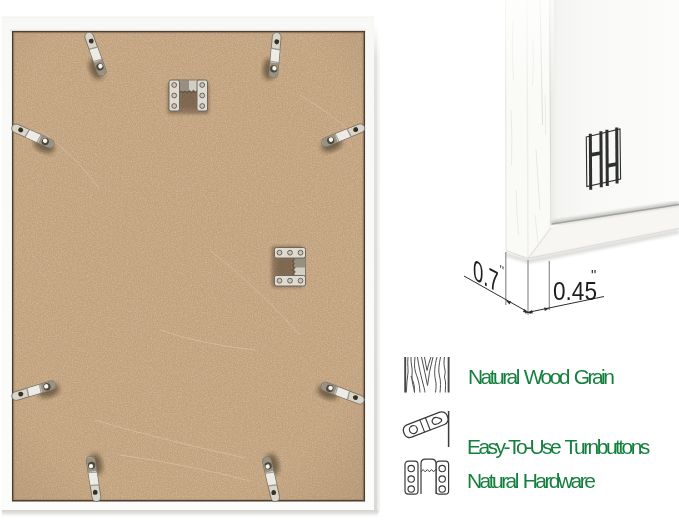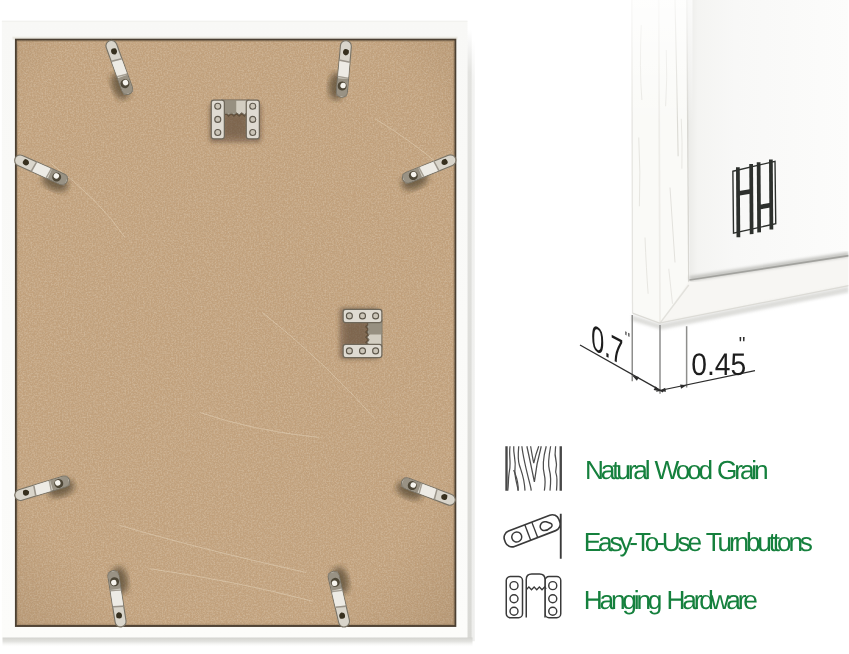--- a/index.html
+++ b/index.html
@@ -239,33 +239,33 @@
     <g transform="translate(6,27) rotate(-21)">
       <rect x="0" y="-6.6" width="46.5" height="13.2" rx="5.6" stroke-width="1.3" fill="#ffffff"></rect>
       <line x1="19.5" y1="-6.6" x2="19.5" y2="6.6" stroke-width="1.1"></line>
       <line x1="25.5" y1="-6.6" x2="25.5" y2="6.6" stroke-width="1.1"></line>
       <circle cx="10" cy="0.2" r="4" stroke-width="1.2"></circle>
       <path d="M31.2,2.6 q-2,-2.8 0.3,-5 q2.3,-2 4.8,-0.3 l2.8,2.3 q1.8,2 -0.8,3.2 q-4.4,1.8 -7.1,-0.2 Z" stroke-width="1.2"></path>
     </g>
   </g>
 </svg>
 
-<div class="label" style="left:467px;top:424px">Easy-To-Use Turnbuttons</div>
+<div class="label" style="left:467px;top:436px">Easy-To-Use Turnbuttons</div>
 
 <svg class="abs" style="left:400px;top:455px" width="54" height="46" viewBox="0 0 54 46">
   <g stroke="#3a3a3a" fill="#ffffff">
 
     <rect x="5" y="6.2" width="13" height="33" rx="3.2" stroke-width="1.2"></rect>
     <circle cx="11.2" cy="13.5" r="3.2" stroke-width="1.15" fill="none"></circle>
     <circle cx="11.2" cy="24" r="3.2" stroke-width="1.15" fill="none"></circle>
     <circle cx="11.2" cy="34" r="3.2" stroke-width="1.15" fill="none"></circle>
 
     <rect x="36" y="6.2" width="12.6" height="33" rx="3.2" stroke-width="1.2"></rect>
     <circle cx="42.2" cy="13.5" r="3.2" stroke-width="1.15" fill="none"></circle>
     <circle cx="42.2" cy="24" r="3.2" stroke-width="1.15" fill="none"></circle>
     <circle cx="42.2" cy="34" r="3.2" stroke-width="1.15" fill="none"></circle>
 
     <path d="M21,39 V8.6 Q21,4.2 25.4,4.2 H31.6 Q36,4.2 36,8.6 V39" stroke-width="1.2" fill="#ffffff"></path>
     <path d="M21,16.8 l2.1,-2.2 2.1,2.2 2.1,-2.2 2.1,2.2 2.1,-2.2 2.1,2.2 2.1,-2.2 1.3,1.4" stroke-width="1" fill="none"></path>
   </g>
 </svg>
 
-<div class="label" style="left:467px;top:470px">Hanging Hardware</div>
+<div class="label" style="left:467px;top:470px">Natural Hardware</div>
 
 </body></html>

